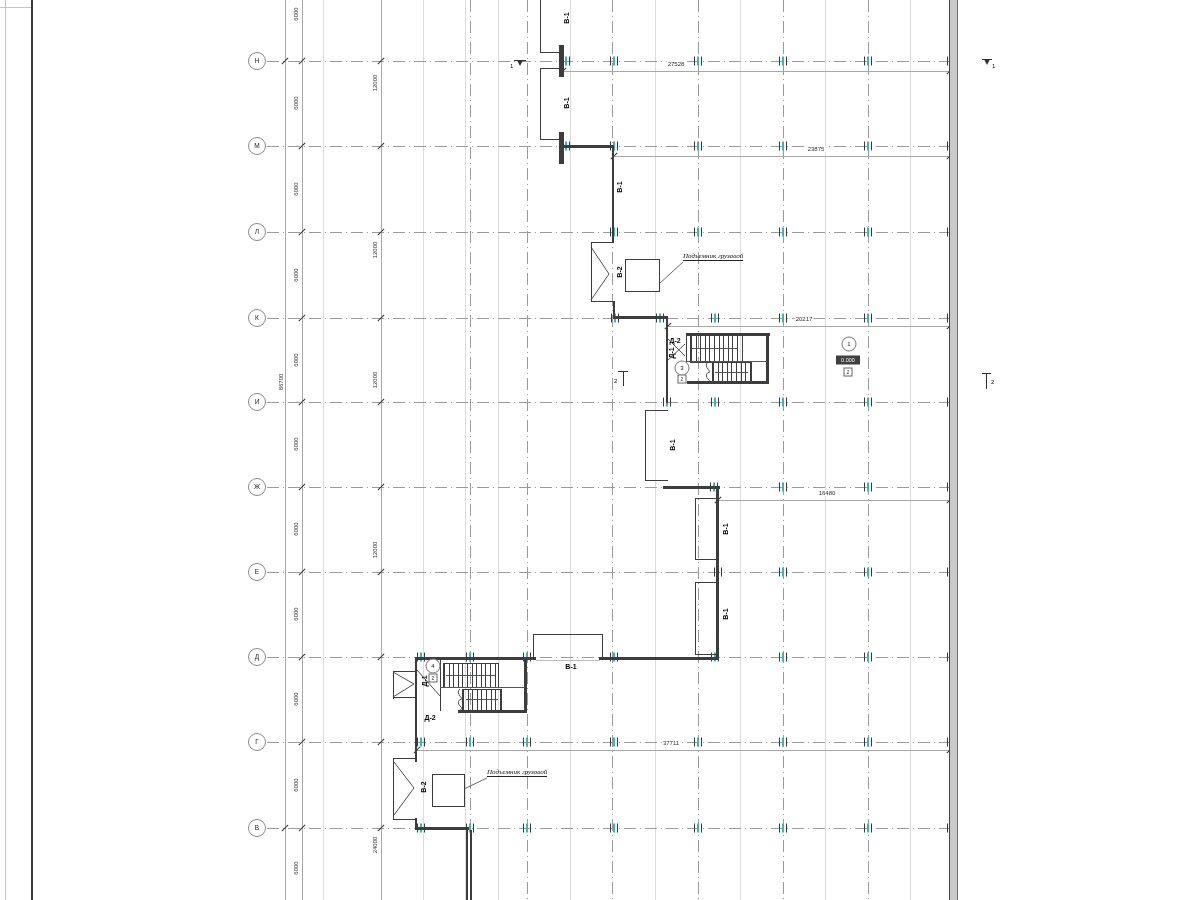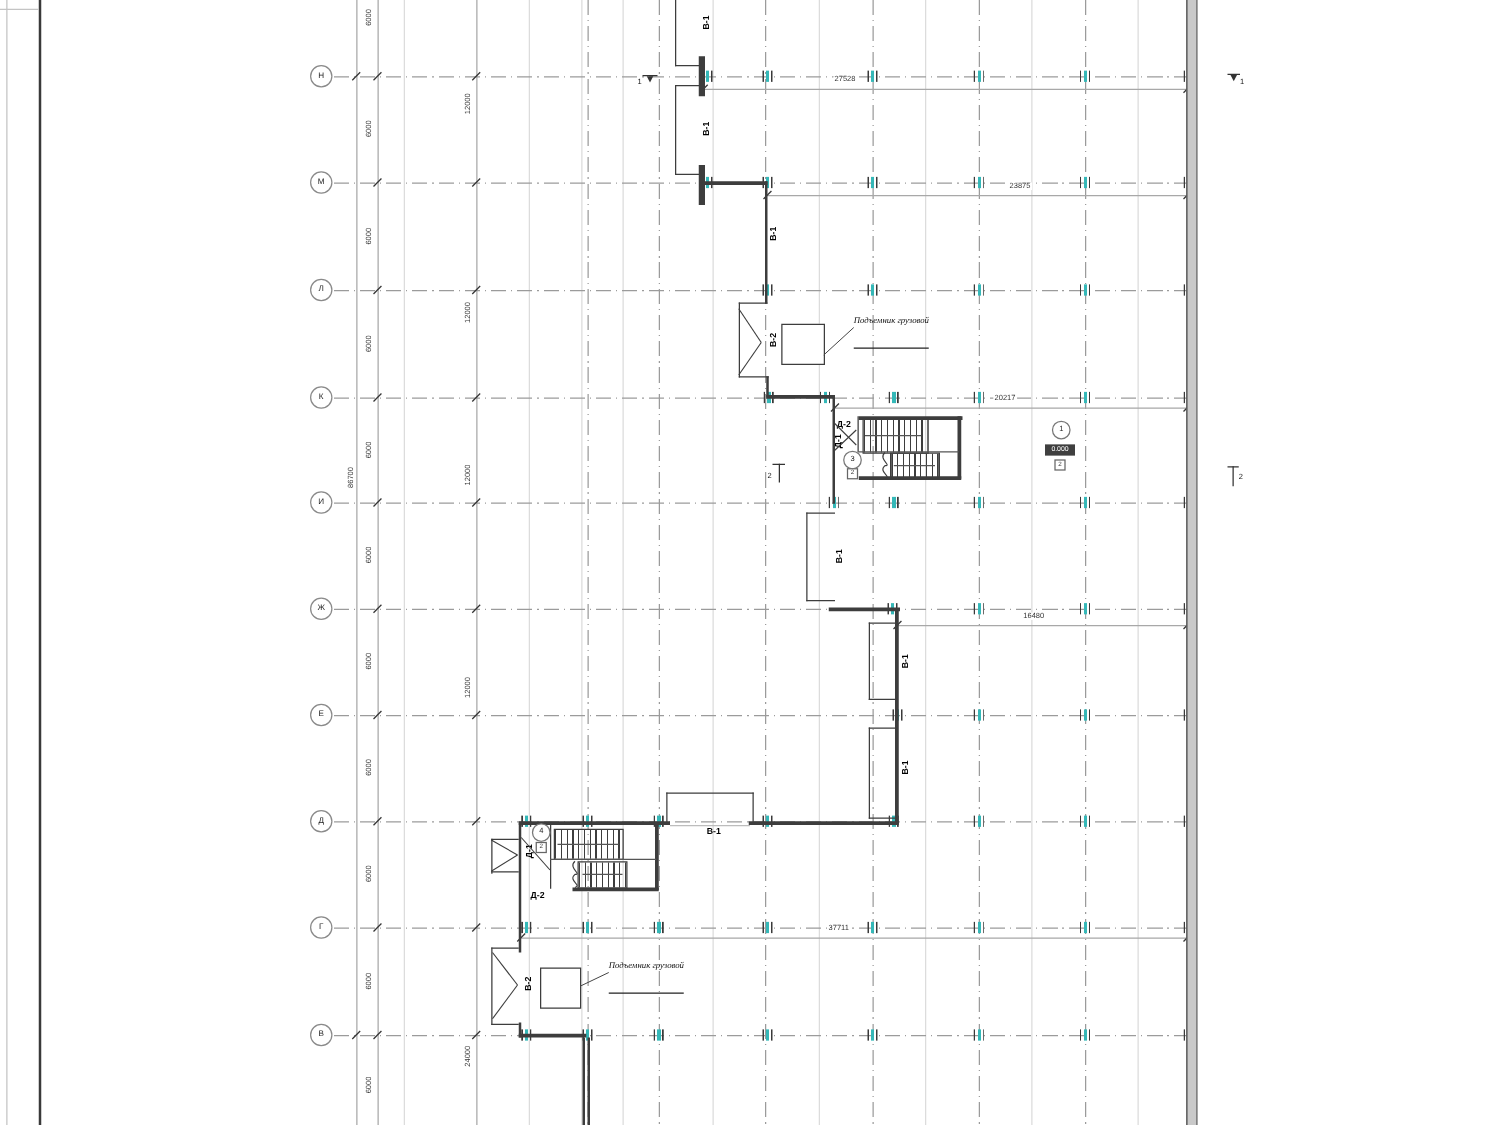--- a/index.html
+++ b/index.html
@@ -11,21 +11,21 @@
   .minor-line{background:#dcdcdc;width:1px;top:0;height:900px;}
   .chain-line{background:#a8a8a8;width:1px;top:0;height:900px;}
   .row-line{height:1px;background:repeating-linear-gradient(to right,#9b9b9b 0 12px,rgba(0,0,0,0) 12px 16px,#9b9b9b 16px 17px,rgba(0,0,0,0) 17px 21px);}
   .col-line{width:1px;background:repeating-linear-gradient(to bottom,#9b9b9b 0 12px,rgba(0,0,0,0) 12px 16px,#9b9b9b 16px 17px,rgba(0,0,0,0) 17px 21px);}
   .dim-line{height:1px;background:#a8a8a8;}
   .grid-circle{width:16px;height:16px;border:1px solid #8a8a8a;border-radius:50%;background:#fff;
                font-size:6.5px;line-height:16px;text-align:center;color:#222;}
   .dim-text{font-size:6px;color:#333;white-space:nowrap;background:#fff;padding:0 1px;}
   .plan-label{font-size:7px;font-weight:bold;color:#000;white-space:nowrap;}
   .callout-text{font-family:"Liberation Serif",serif;font-style:italic;font-size:7px;color:#111;
-                border-bottom:0.8px solid #222;white-space:nowrap;padding-bottom:18px;}
+                border-bottom:0.8px solid #222;white-space:nowrap;padding-bottom:0;}
   .room-circle{width:13px;height:13px;border:0.9px solid #777;border-radius:50%;background:#fff;
                font-size:6px;line-height:13px;text-align:center;color:#222;}
   .mini-box{width:7px;height:7px;border:0.8px solid #666;background:#fff;font-size:5px;line-height:7px;
             text-align:center;color:#333;}
   .elev-box{background:#3f3f3f;color:#fff;font-size:5.5px;line-height:9px;text-align:center;}
   .slash{width:9px;height:1.1px;background:#333;transform:translate(-50%,-50%) rotate(-45deg);}
   .tick{width:8px;height:9px;transform:translate(-50%,-50%);
         background:linear-gradient(to right,#3a3a3a 0 1px,rgba(0,0,0,0) 1px 3px,#35b8b8 3px 5.5px,rgba(0,0,0,0) 5.5px 7px,#3a3a3a 7px 8px);}
   .tread{border:0.9px solid #3d3d3d;background-origin:border-box;}
   .divider{background:#555;}

